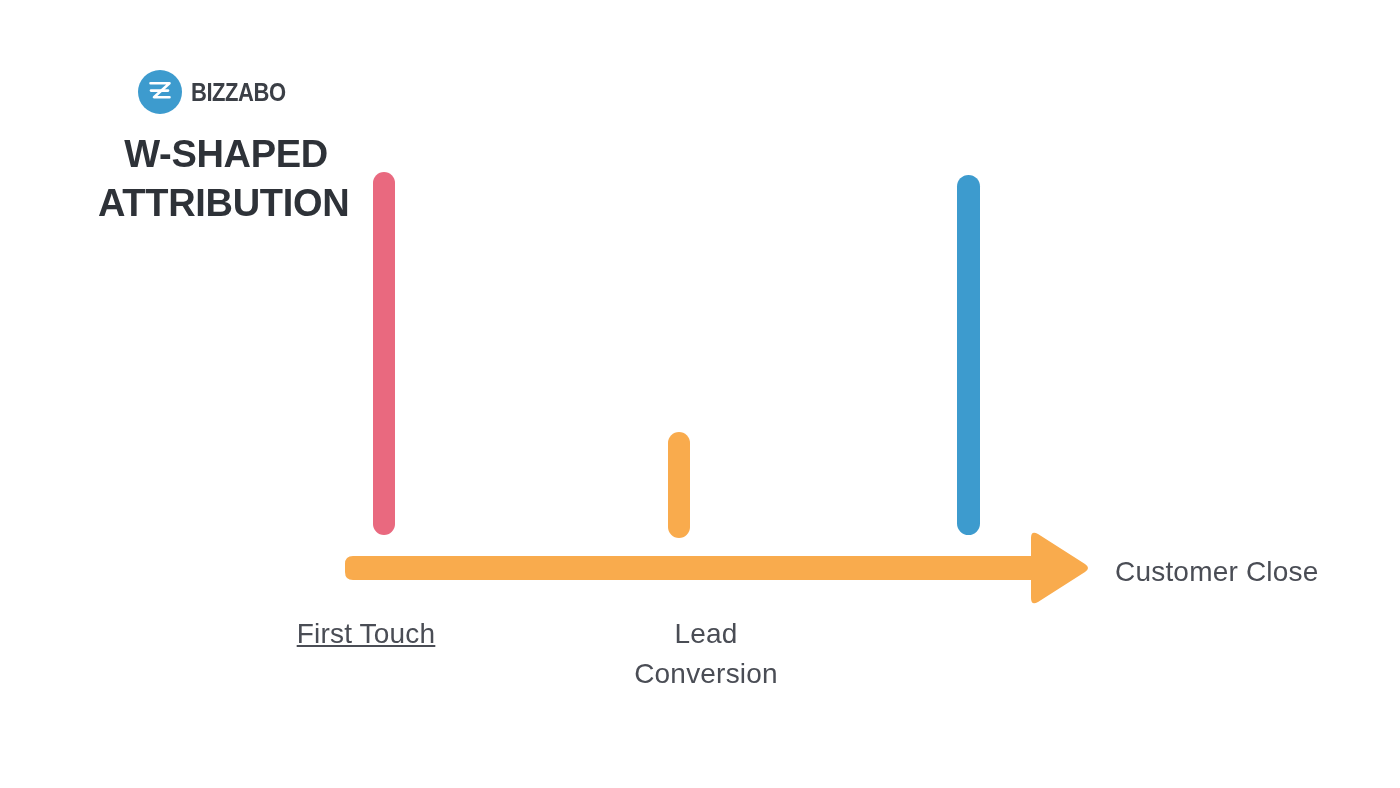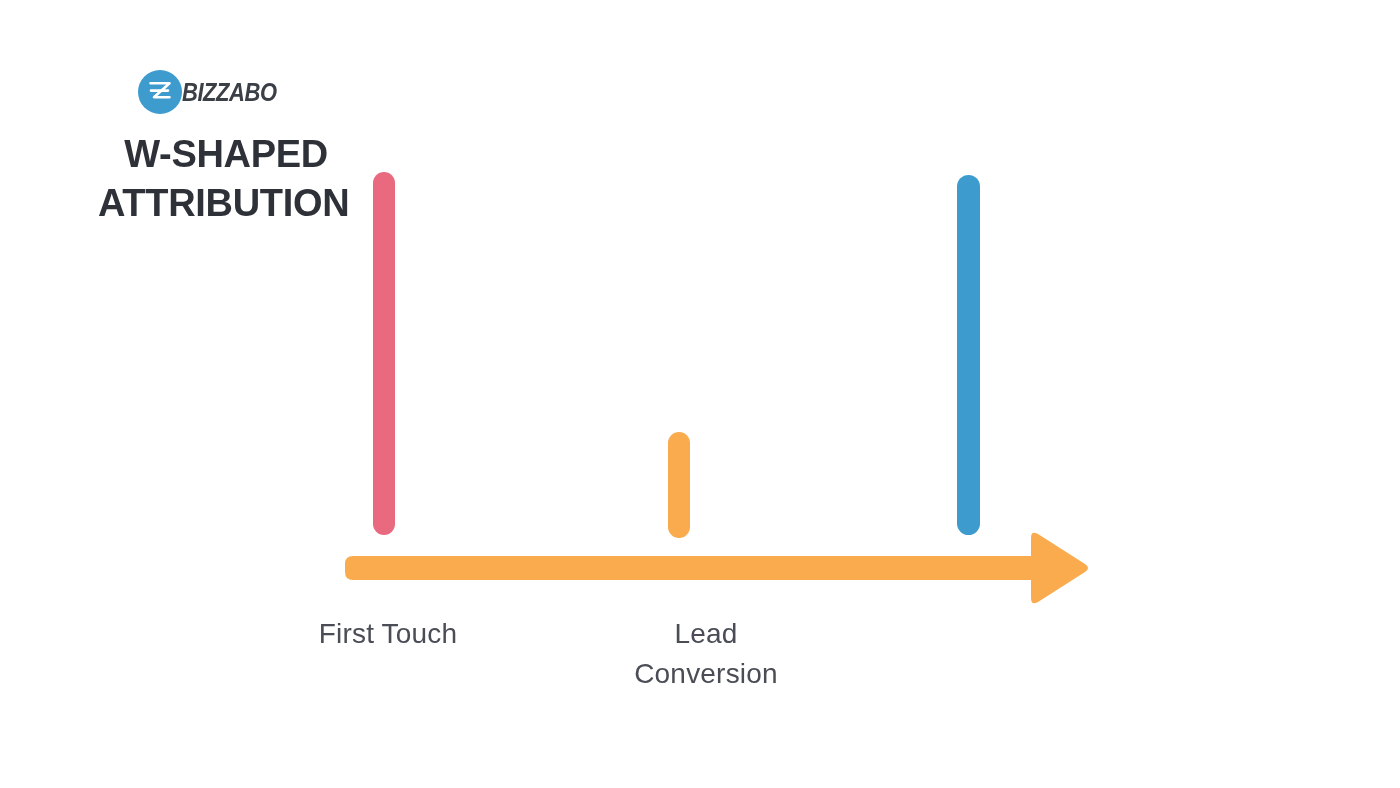--- a/index.html
+++ b/index.html
@@ -19,22 +19,22 @@
   
   .brand {
     position: absolute;
     left: 98px;
     top: 70px;
     width: 230px;
   }
   .brand-logo-row {
     display: flex;
     align-items: center;
+    gap: 9px;
     margin-left: 40px;
-    font-style: italic;
   }
   .brand-mark {
     width: 44px;
     height: 44px;
     flex: 0 0 auto;
     display: block;
   }
   .brand-wordmark {
     font-family: "Liberation Sans", sans-serif;
     font-weight: 700;
@@ -135,20 +135,21 @@
              Q746 40 740 44
              L693 74
              Q686 78 686 70
              L686 52
              L8 52
              Q0 52 0 44
              L0 36
              Q0 28 8 28 Z" fill="#F9AB4D"></path>
   </svg>
 
-  <div class="stage-label" style="left:278px; top:614px; width:220px;">First Touch</div>
+  <div class="stage-label" style="left:256px; top:614px; width:220px;text-decoration:underline;">First Touch</div>
 
   <div class="stage-label" style="left:596px; top:614px; width:220px;">Lead
 Conversion</div>
 
 
+  <div class="end-label" style="left:1115px; top:552px;">Customer Close</div>
 
 </div>
 
 </body></html>

